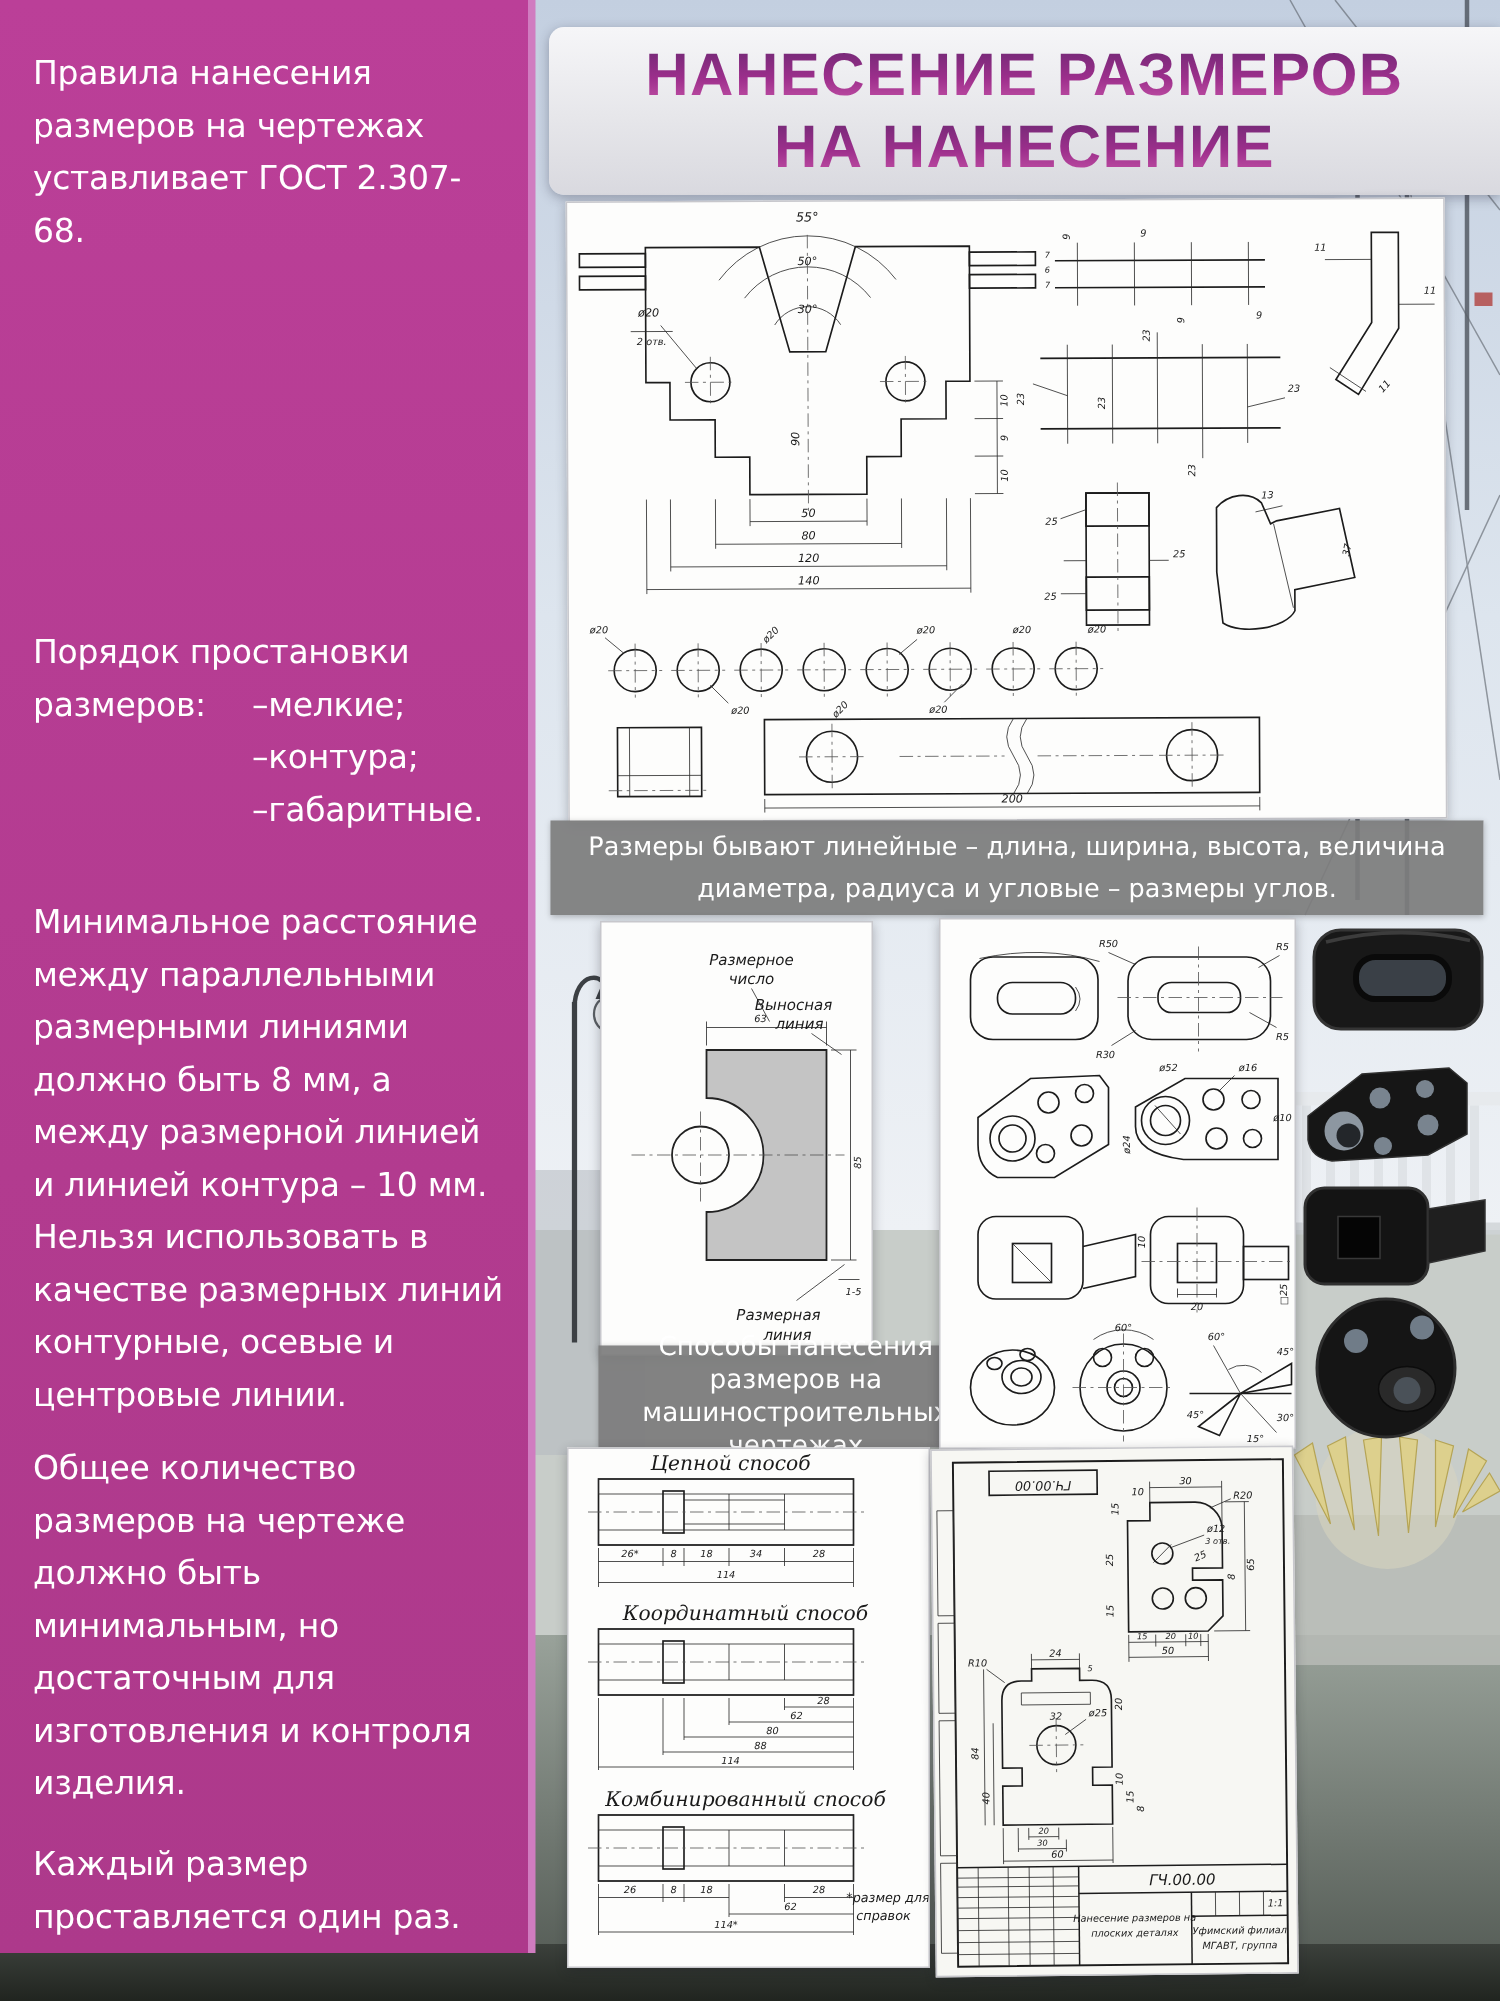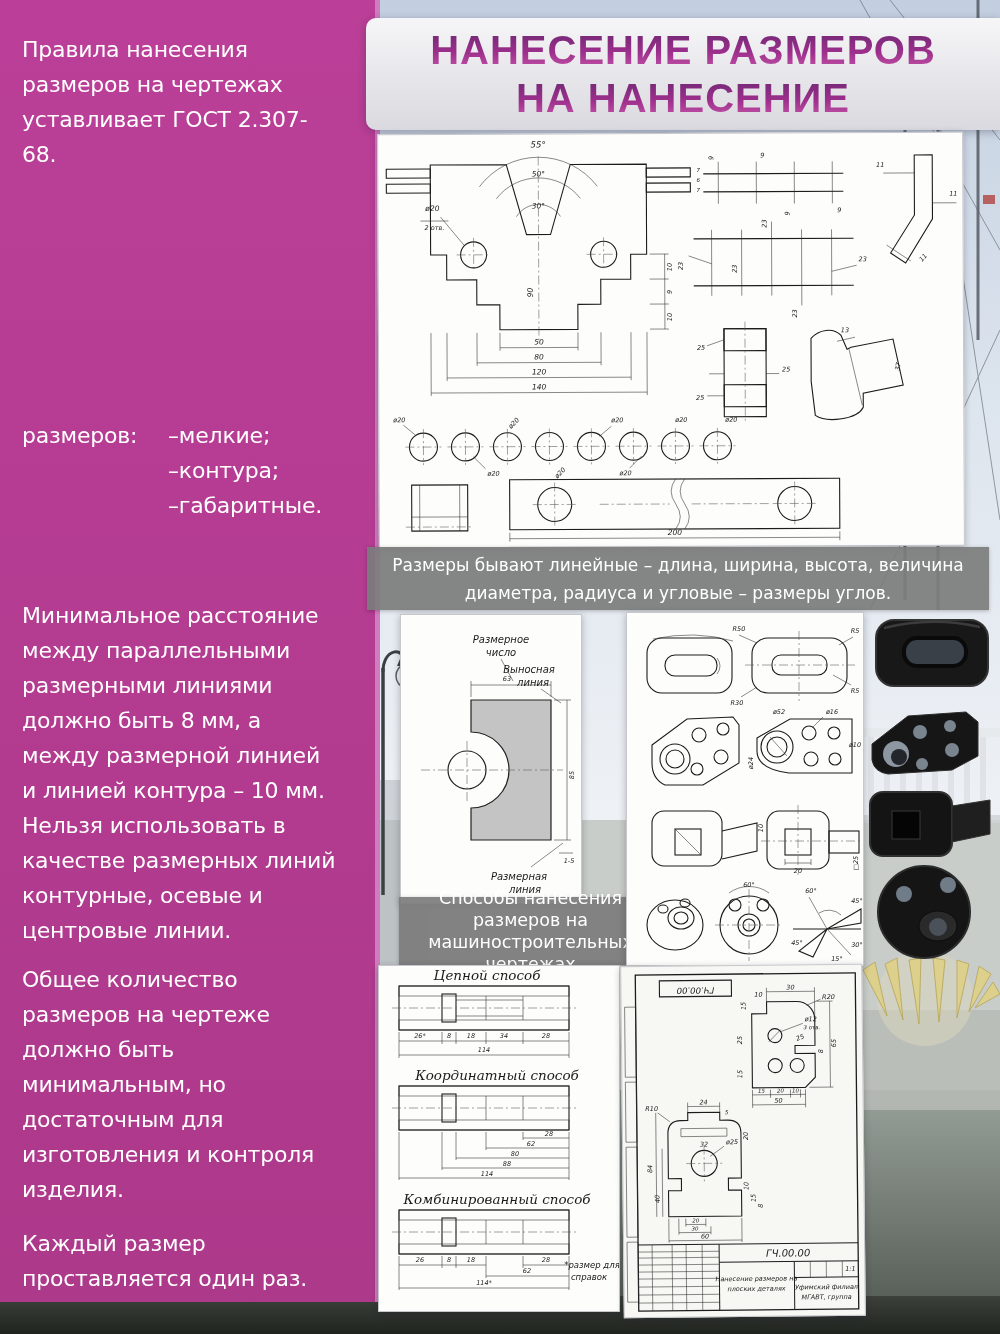--- a/index.html
+++ b/index.html
@@ -3,21 +3,21 @@
 <meta charset="utf-8">
 <style>
   html,body{margin:0;padding:0;background:#888;}
   #poster{position:relative;width:1000px;height:1334px;overflow:hidden;
           font-family:"DejaVu Sans",sans-serif;background:#cfd9e5;}
   #poster svg{display:block}
   .abs{position:absolute;}
   
   #sidebar{left:0;top:0;width:352px;height:1302px;
            background:linear-gradient(180deg,#bb3f98 0%,#b23b8f 60%,#ad398b 100%);
-           border-right:5px solid #d07cc0;color:#fff;padding-left:23px;}
+           border-right:5px solid #d07cc0;color:#fff;}
   .sb{position:absolute;left:22px;width:318px;font-size:22px;line-height:35px;
       letter-spacing:-0.2px;color:#fff;}
   .p3row{display:flex;}
   .p3row .lbl{width:146px;flex:0 0 auto;}
   .p3item{margin-left:146px;}
   
   #titlePanel{left:366px;top:18px;width:634px;height:112px;
       background:linear-gradient(180deg,#f6f6f8 0%,#e6e6ea 55%,#d9d9df 100%);
       border-radius:10px 0 0 10px;box-shadow:0 2px 8px rgba(40,40,60,.35);
       display:flex;flex-direction:column;align-items:center;justify-content:center;}
@@ -113,20 +113,21 @@
           <path d="M54,-2 L66,6 L44,44 Z"></path>
         <path d="M68,14 L75,26 L50,40 Z"></path>
       </g>
     </g>
     <rect x="0" y="1296" width="1000" height="38" fill="url(#band)"></rect>
   </svg>
 
   <div id="sidebar" class="abs">
     <div class="sb" style="top:32px">Правила нанесения размеров на чертежах уставливает ГОСТ 2.307-68.</div>
     <div class="sb" style="top:418px">
+      <div>Порядок простановки</div>
       <div class="p3row">
         <span class="lbl">размеров:</span>
         <span>–мелкие;</span>
       </div>
       <div class="p3item">–контура;</div>
       <div class="p3item">–габаритные.</div>
     </div>
     <div class="sb" style="top:598px">Минимальное расстояние между параллельными размерными линиями должно быть 8 мм, а между размерной линией и линией контура – 10 мм. Нельзя использовать в качестве размерных линий контурные, осевые и центровые линии.</div>
     <div class="sb" style="top:962px">Общее количество размеров на чертеже должно быть минимальным, но достаточным для изготовления и контроля изделия.</div>
     <div class="sb" style="top:1226px">Каждый размер проставляется один раз.</div>

